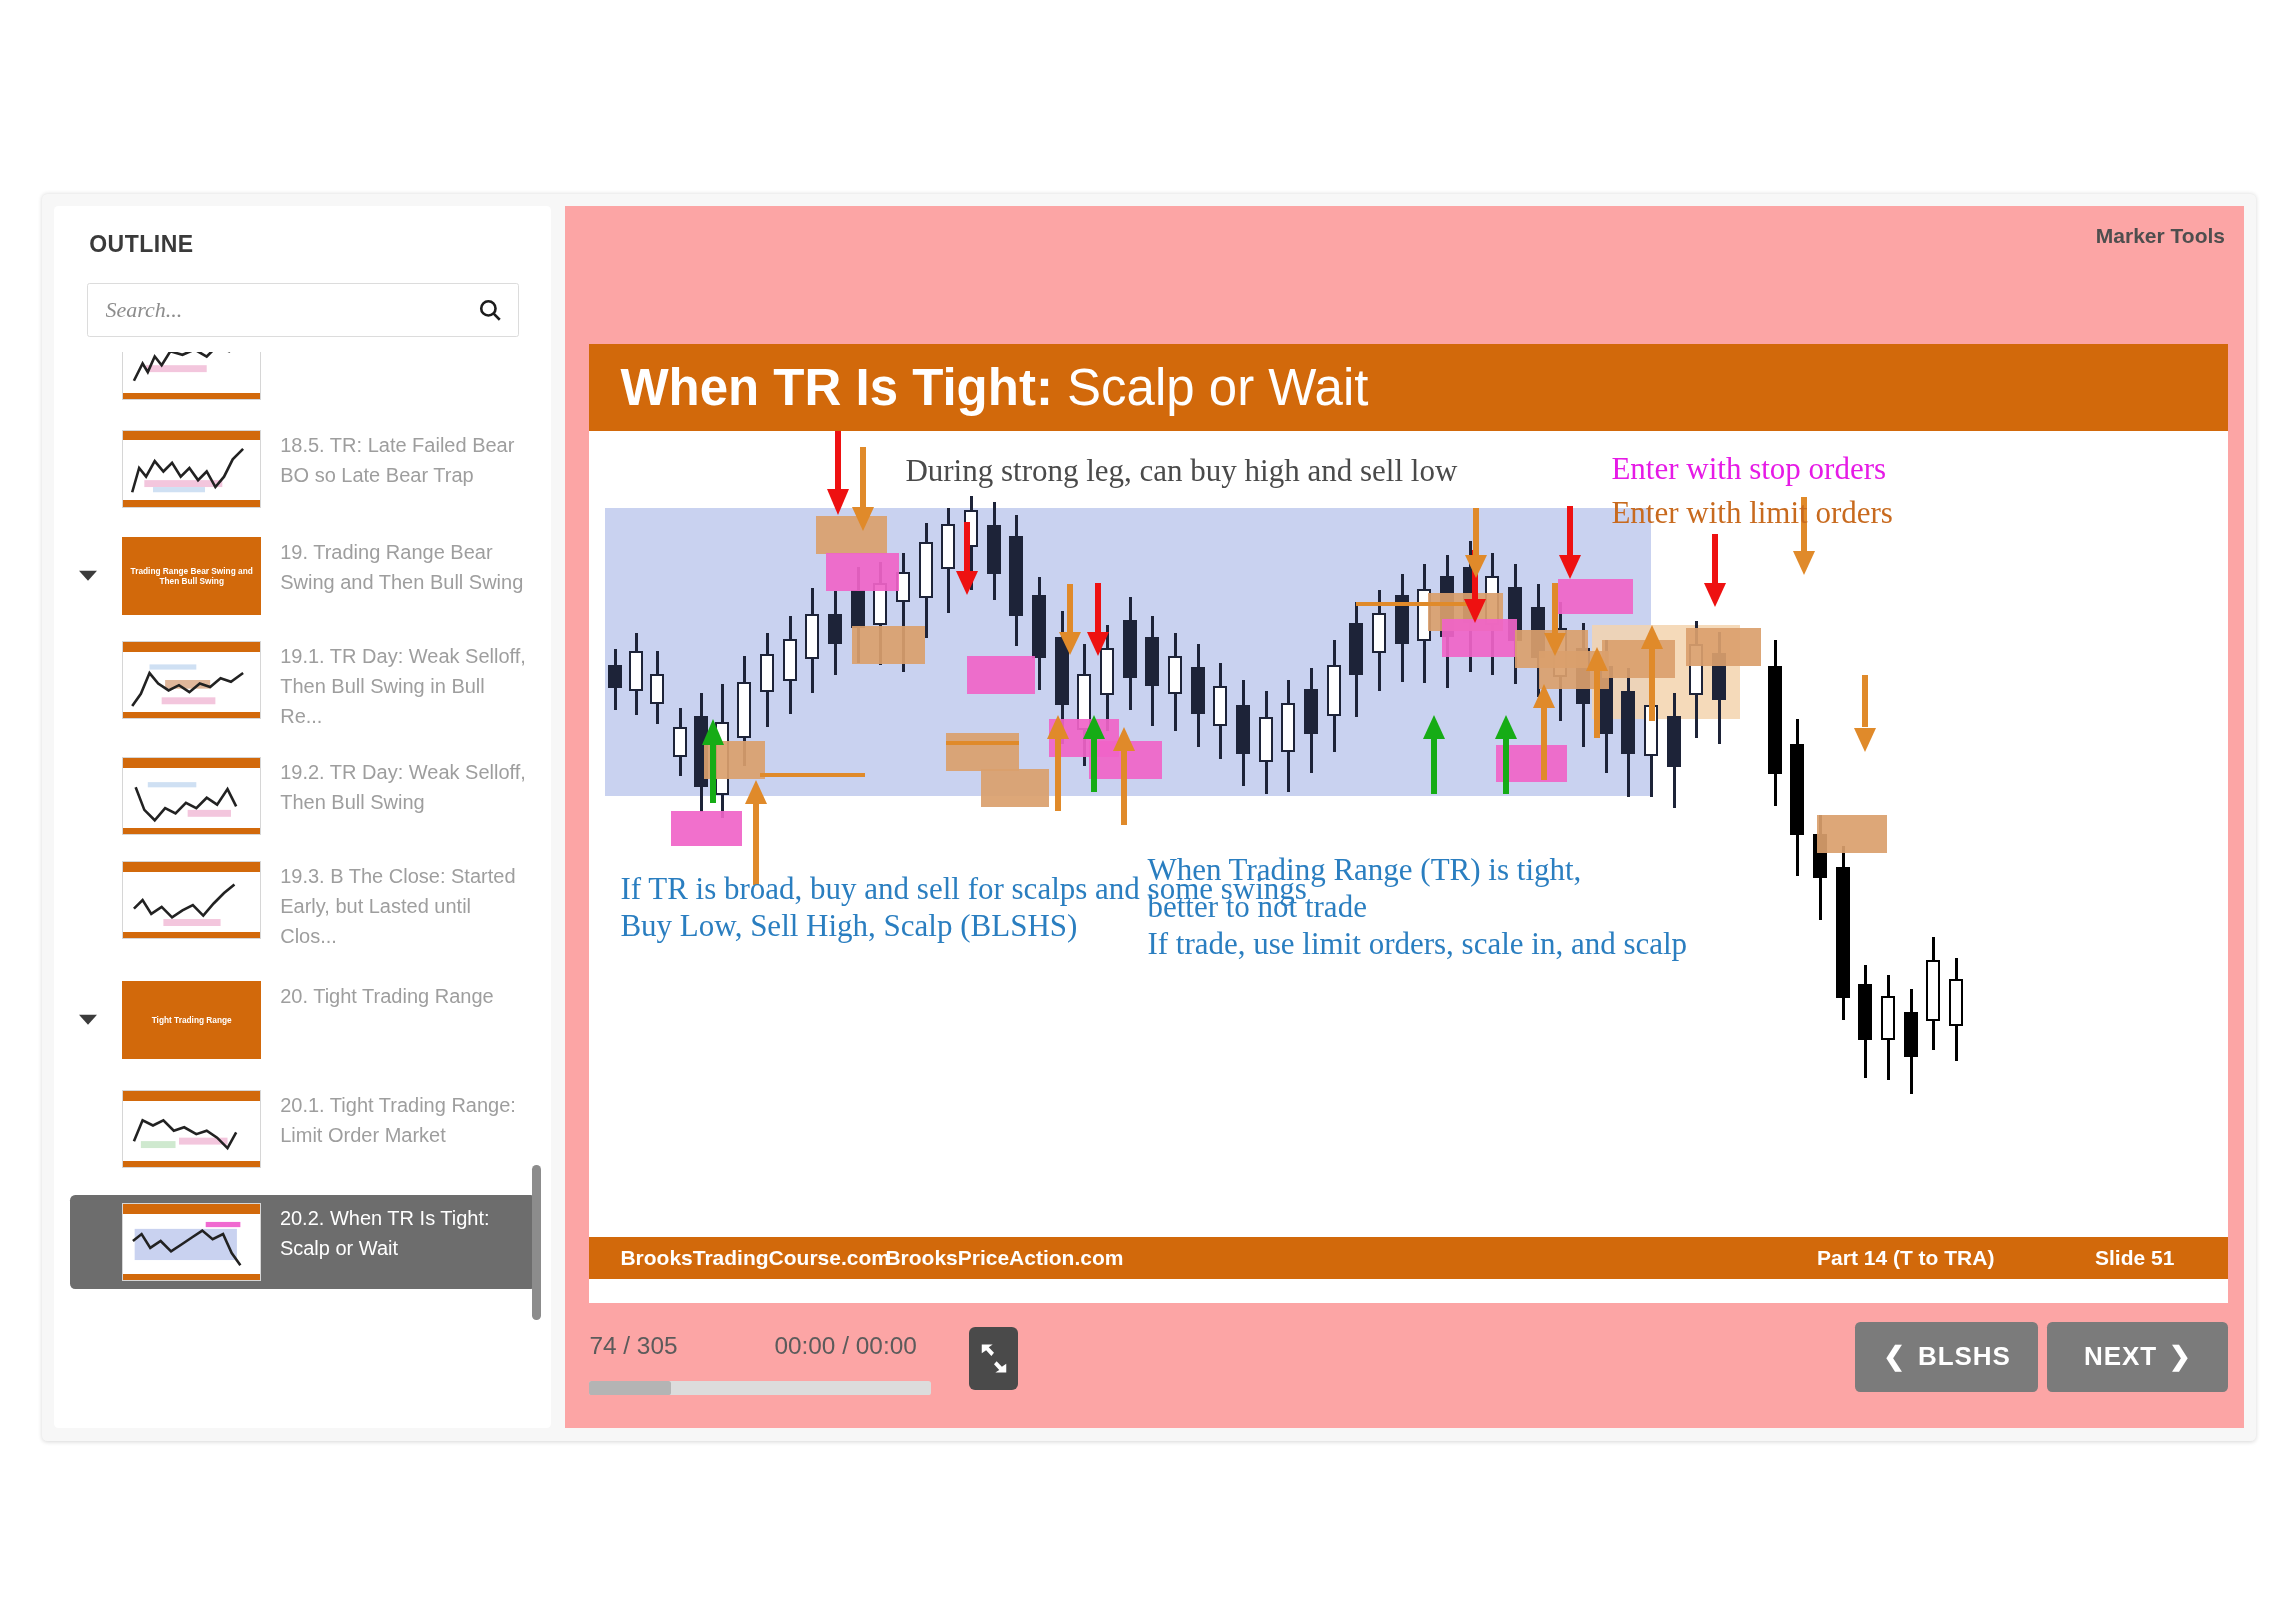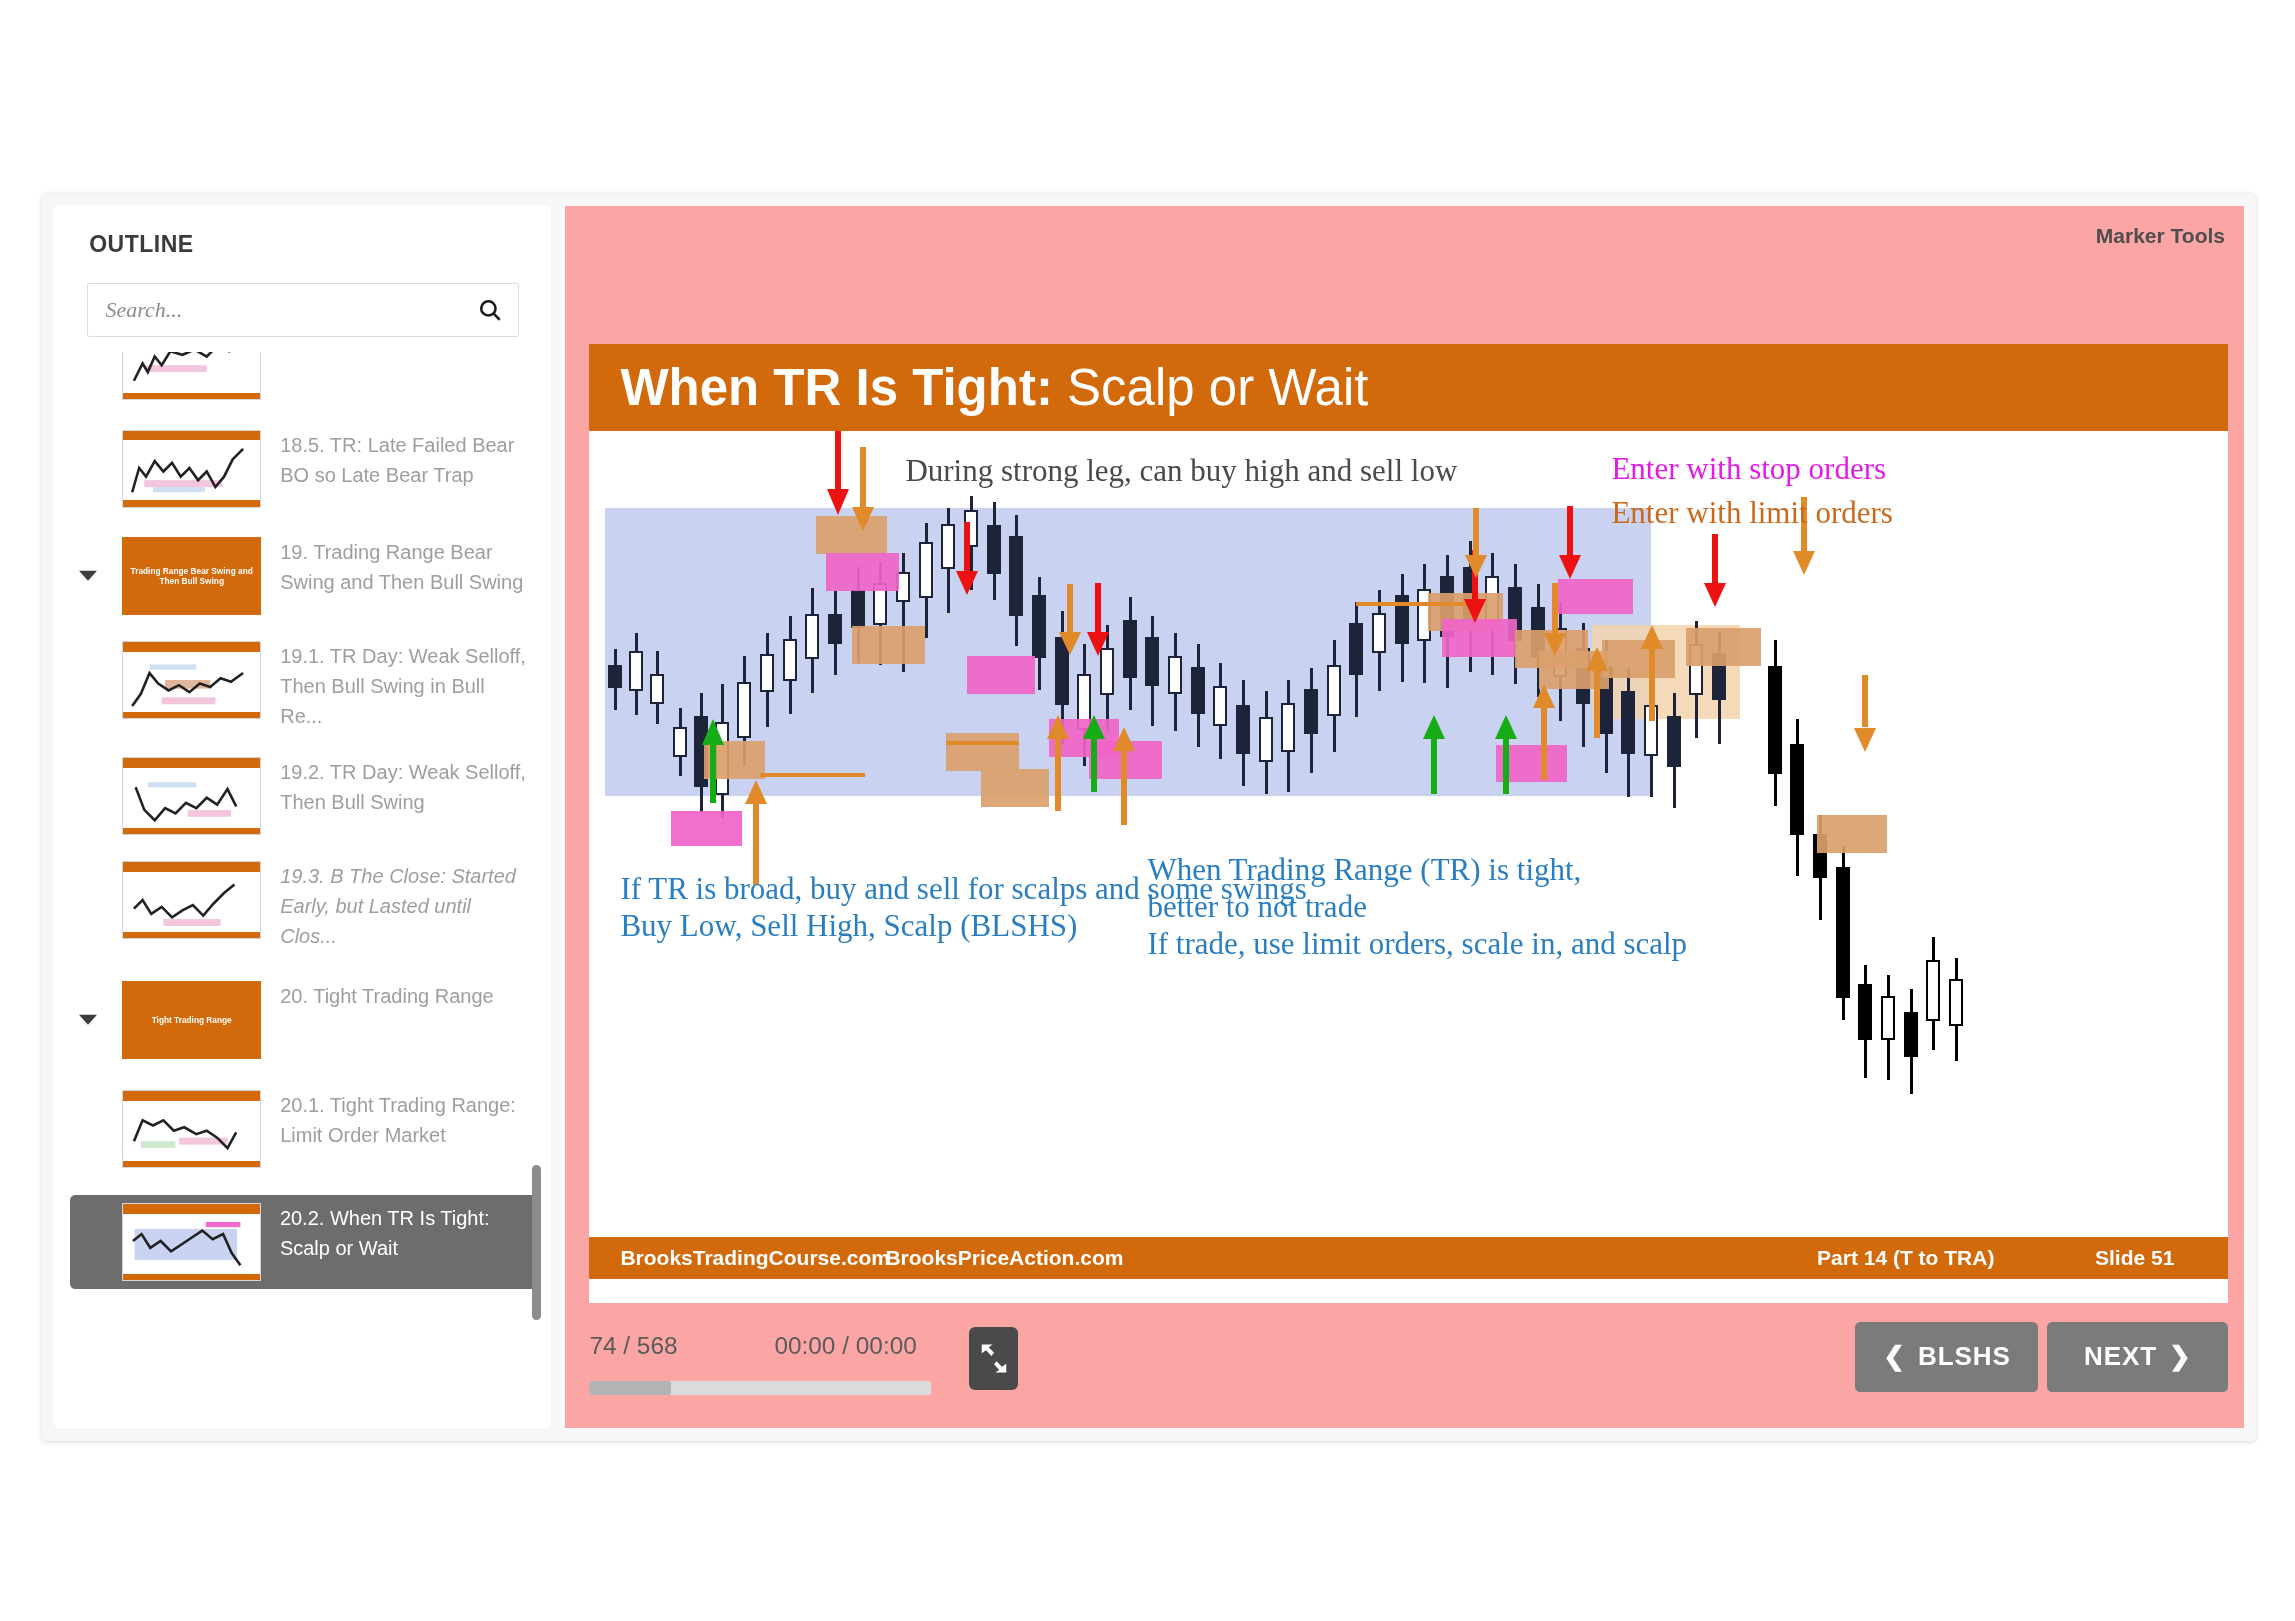--- a/index.html
+++ b/index.html
@@ -294,21 +294,21 @@
             <div class="bbar"></div>
           <svg class="spark" viewBox="0 0 150 70" preserveAspectRatio="none">
             <rect x="24" y="14" width="56" height="6" fill="#cfe0f3"></rect>
             <rect x="70" y="46" width="50" height="8" fill="#f3c6dd"></rect>
             <polyline points="10,20 20,46 32,58 44,44 56,50 68,38 80,44 92,32 104,40 116,22 126,42" fill="none" stroke="#222" stroke-width="3"></polyline>
           </svg>
         </div>
         <div class="ol-label">19.2. TR Day: Weak Selloff, Then Bull Swing</div>
       </div>
 
-      <div class="ol-item" style="margin-top:10.5px;font-style:italic;">
+      <div class="ol-item" style="margin-top:10.5px;">
         <div class="ol-thumb">
           <div class="tbar"></div>
             <div class="bbar"></div>
           <svg class="spark" viewBox="0 0 150 70" preserveAspectRatio="none">
             <rect x="42" y="52" width="66" height="8" fill="#f3c6dd"></rect>
             <polyline points="8,40 18,30 28,46 40,38 52,50 64,42 76,36 88,48 100,34 112,22 124,12" fill="none" stroke="#222" stroke-width="3"></polyline>
           </svg>
         </div>
         <div class="ol-label">19.3. B The Close: Started Early, but Lasted until Clos...</div>
       </div>
@@ -745,21 +745,21 @@
 
       <div id="slide-footer">
         <div class="foot-txt" id="foot-site1">BrooksTradingCourse.com</div>
         <div class="foot-txt" id="foot-site2">BrooksPriceAction.com</div>
         <div class="foot-txt" id="foot-part">Part 14 (T to TRA)</div>
         <div class="foot-txt" id="foot-slide">Slide  51</div>
       </div>
     </div>
 
     <div id="controls">
-      <div id="pg-count">74 / 568</div>
+      <div id="pg-count">74 / 305</div>
       <div id="time-disp">00:00 / 00:00</div>
 
       <div id="progress-track">
         <div id="progress-fill"></div>
       </div>
 
       <div id="collapse-btn">
         <svg width="30" height="35" viewBox="0 0 34 40" fill="#ffffff">
           <path d="M3 4 L3 14 L8 10.5 L14 17 L17 13.5 L11 7 L15.5 4 Z"></path>
           <path d="M31 36 L31 26 L26 29.5 L20 23 L17 26.5 L23 33 L18.5 36 Z"></path>

